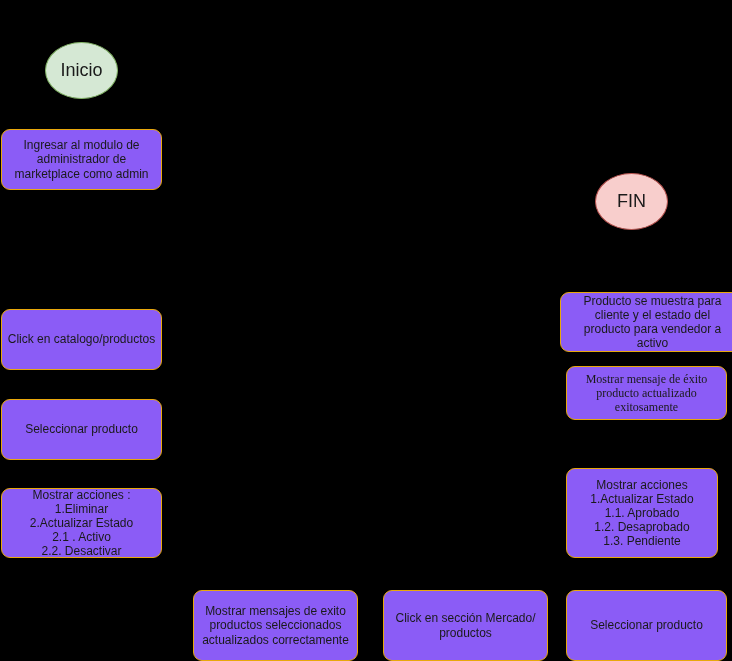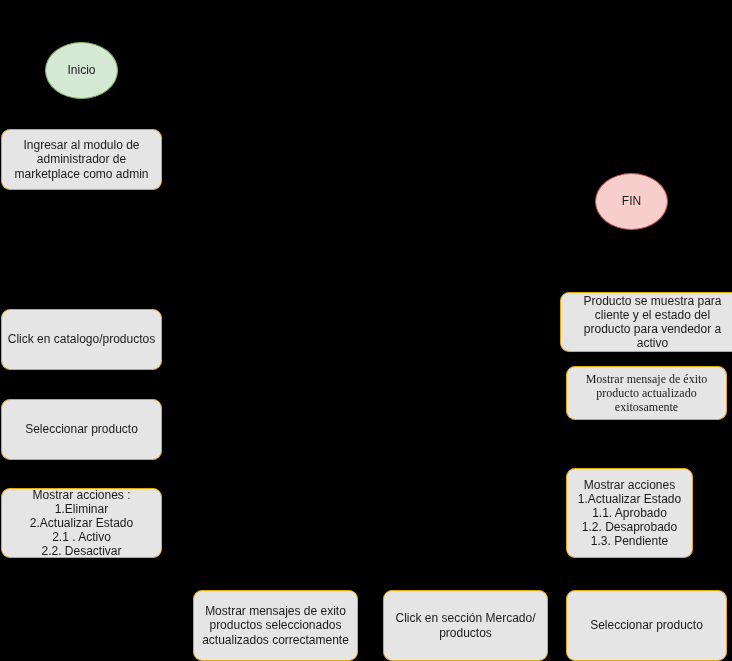--- a/index.html
+++ b/index.html
@@ -18,38 +18,38 @@
 
   
   .node-ellipse {
     position: absolute;
     box-sizing: border-box;
     border-radius: 50%;
     display: flex;
     align-items: center;
     justify-content: center;
     text-align: center;
-    font-size: 12px;
+    font-size: 18px;
     color: #1a1a1a;
     line-height: 1.15;
   }
   .node-ellipse.start {
     background: #D5E8D4;
     border: 1.6px solid #82B366;
   }
   .node-ellipse.end {
     background: #F8CECC;
     border: 1.6px solid #B85450;
   }
 
   
   .node-box {
     position: absolute;
     box-sizing: border-box;
-    background: #e5e5e5;
+    background: #8b5cf6;
     border: 1.8px solid #E8A80C;
     border-radius: 9px;
     display: flex;
     align-items: center;
     justify-content: center;
     text-align: center;
     font-size: 12px;
     color: #1a1a1a;
     line-height: 1.18;
   }
@@ -98,21 +98,21 @@
 productos seleccionados
 actualizados correctamente</span>
     </div>
     <div class="node-box" style="left: 383px; top: 590px; width: 165px; height: 71px;">
       <span class="label">Click en sección Mercado/
 productos</span>
     </div>
     <div class="node-box" style="left: 566px; top: 590px; width: 161px; height: 71px;">
       <span class="label">Seleccionar producto</span>
     </div>
-    <div class="node-box" style="left: 566px; top: 468px; width: 127px; height: 90px;">
+    <div class="node-box" style="left: 566px; top: 468px; width: 152px; height: 90px;">
       <span class="label">Mostrar acciones
 1.Actualizar Estado
 1.1. Aprobado
 1.2. Desaprobado
 1.3. Pendiente</span>
     </div>
     <div class="node-box" style="left: 566px; top: 366px; width: 161px; height: 54px; font-family: Liberation Serif, serif;">
       <span class="label">Mostrar mensaje de éxito
 producto actualizado
 exitosamente</span>

